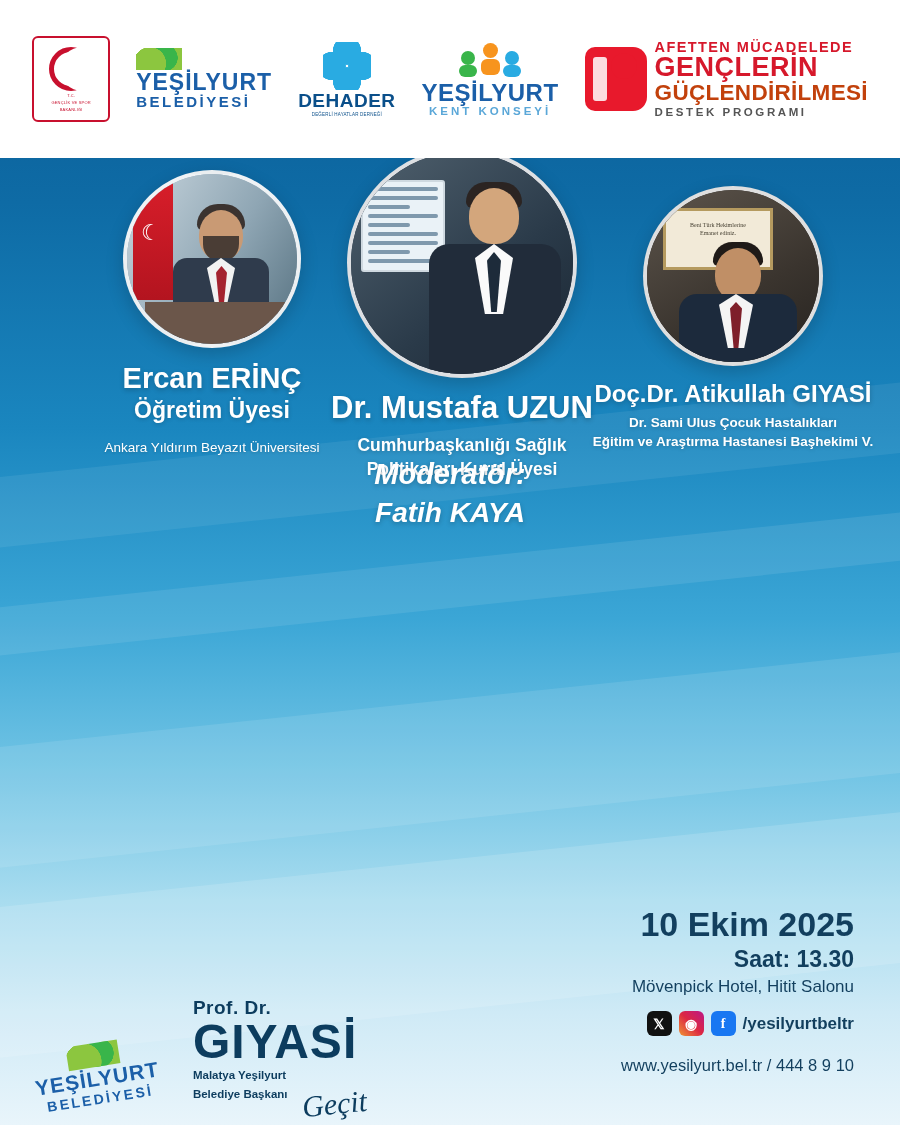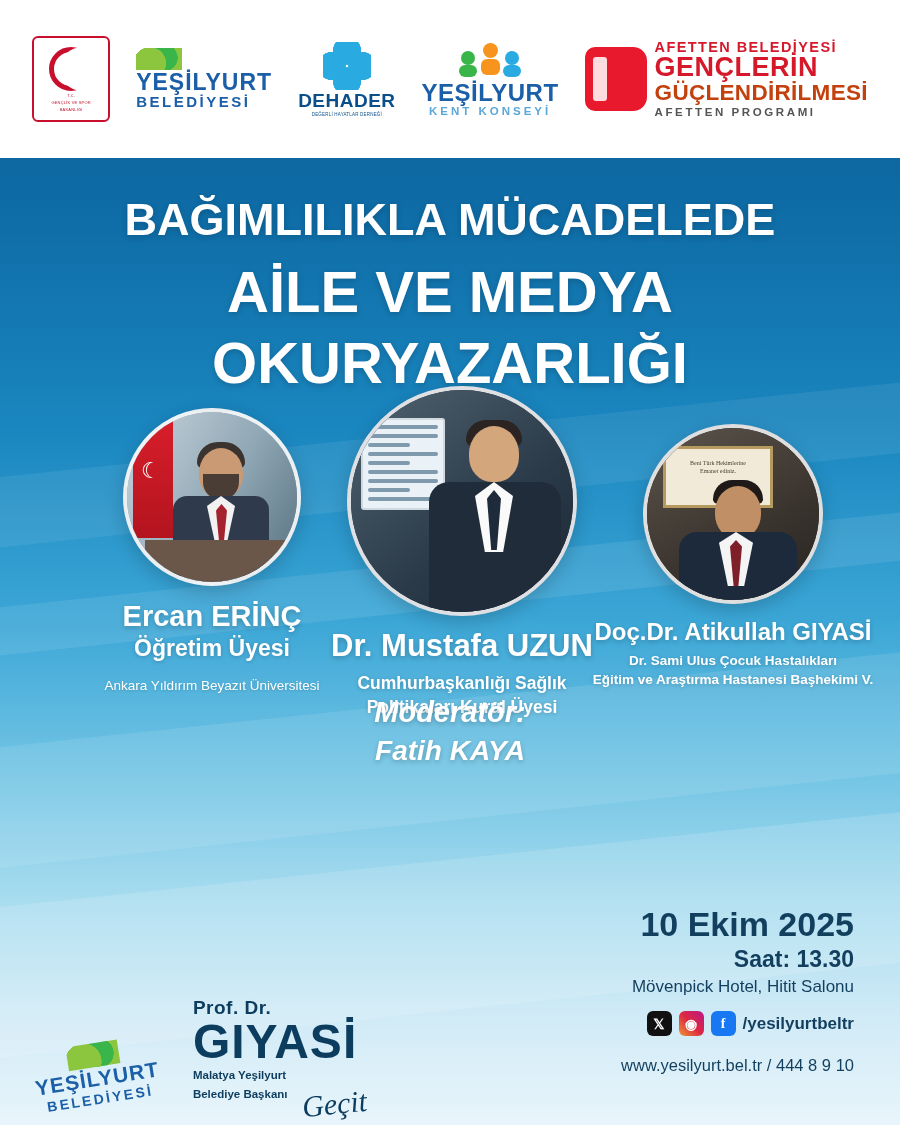--- a/index.html
+++ b/index.html
@@ -274,39 +274,34 @@
         <div class="kk-p" style="left:26px;top:18px;width:19px;height:16px;border-radius:6px;background:#f7941e;"></div>
         <div class="kk-p" style="left:48px;top:24px;width:18px;height:12px;border-radius:6px;background:#29abe2;"></div>
       </div>
       <div class="kk-name">YEŞİLYURT</div>
       <div class="kk-sub">KENT KONSEYİ</div>
     </div>
 
     <div class="logo logo-afet">
       <div class="af-hand"></div>
       <div class="af-txt">
-        <div class="af-l1">AFETTEN BELEDİYESİ</div>
+        <div class="af-l1">AFETTEN MÜCADELEDE</div>
         <div class="af-l2">GENÇLERİN</div>
         <div class="af-l3">GÜÇLENDİRİLMESİ</div>
-        <div class="af-l4">AFETTEN PROGRAMI</div>
+        <div class="af-l4">DESTEK PROGRAMI</div>
       </div>
     </div>
 
   </div>
 
   <div class="wave w1"></div>
   <div class="wave w2"></div>
   <div class="wave w3"></div>
   <div class="wave w4"></div>
 
-  <div class="titles">
-    <div class="t1">BAĞIMLILIKLA MÜCADELEDE</div>
-    <div class="t2">AİLE VE MEDYA</div>
-    <div class="t3">OKURYAZARLIĞI</div>
-  </div>
 
   <div class="speakers">
 
     <div class="spk" id="spk1">
       <div class="photo ph1">
         <div class="bg"></div>
         <div class="flag"></div>
         <div class="hair"></div>
         <div class="head"></div>
         <div class="beard"></div>

